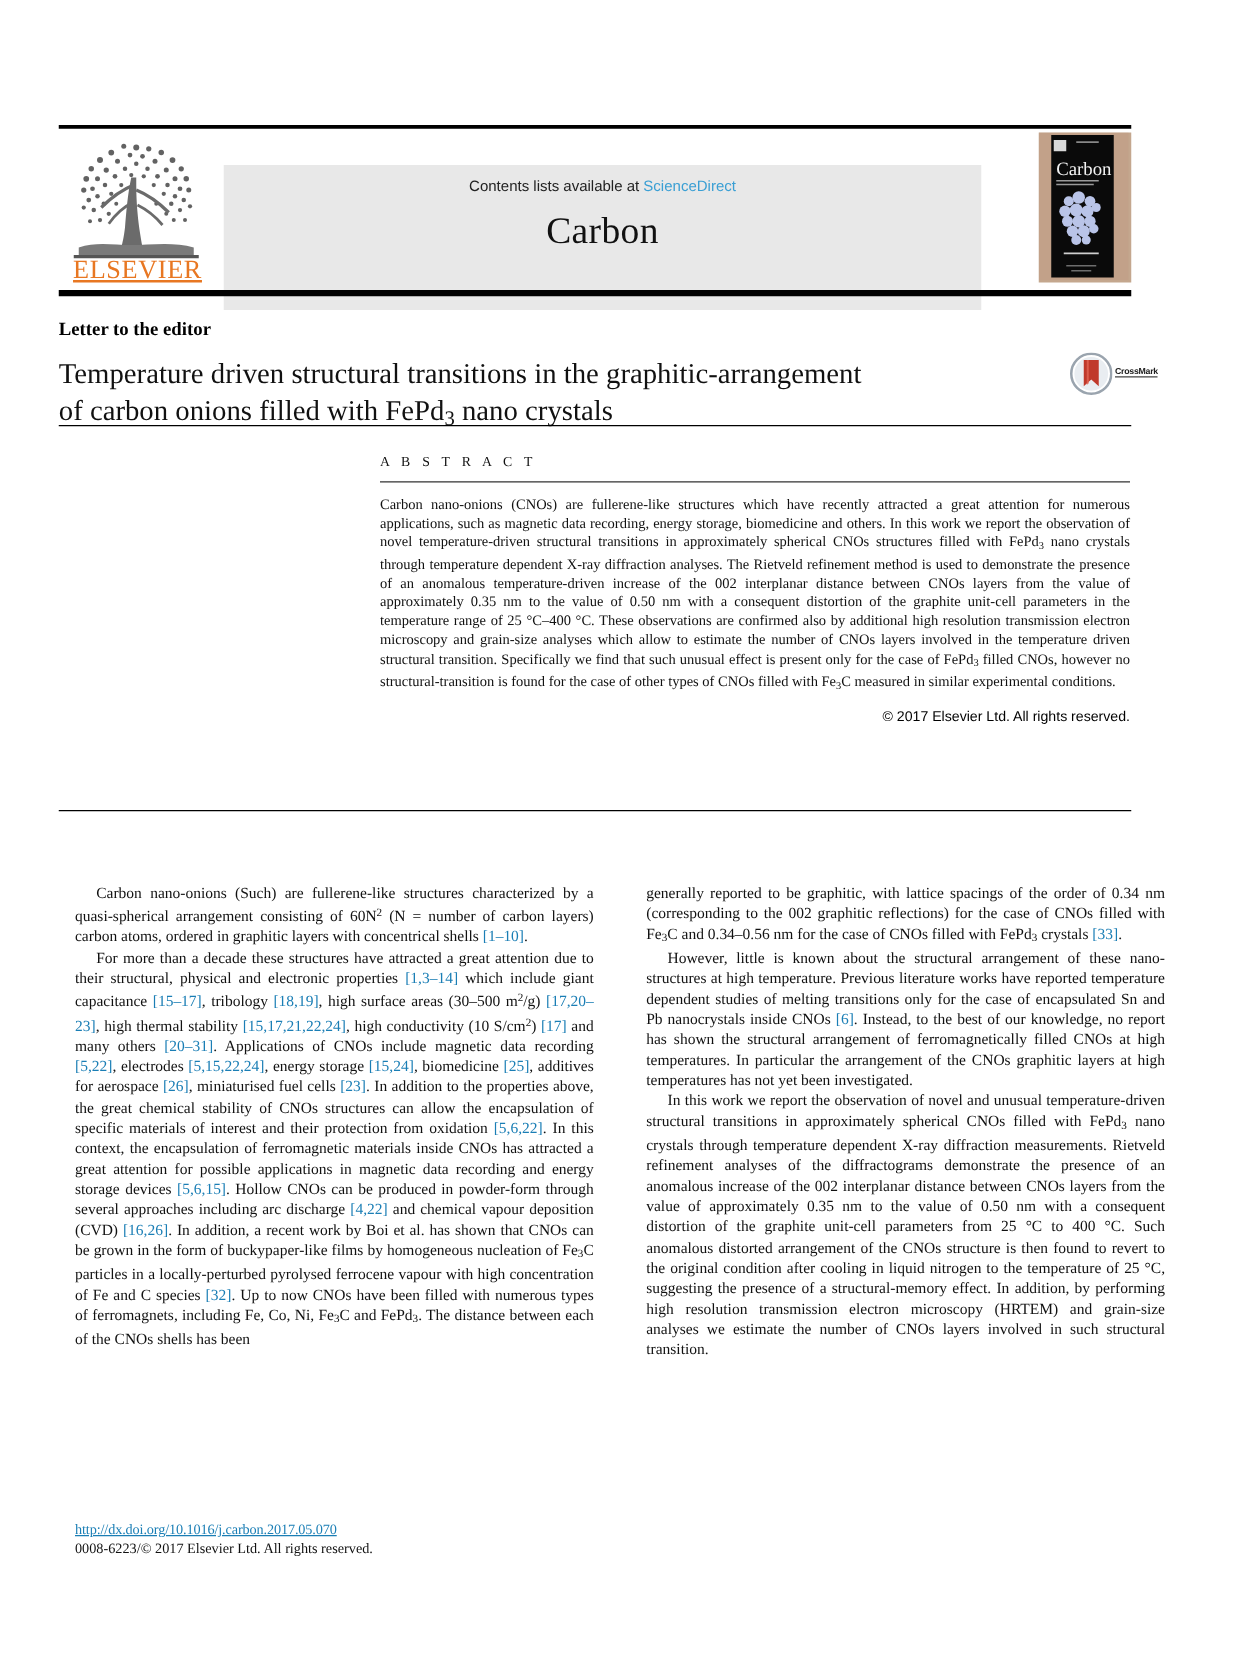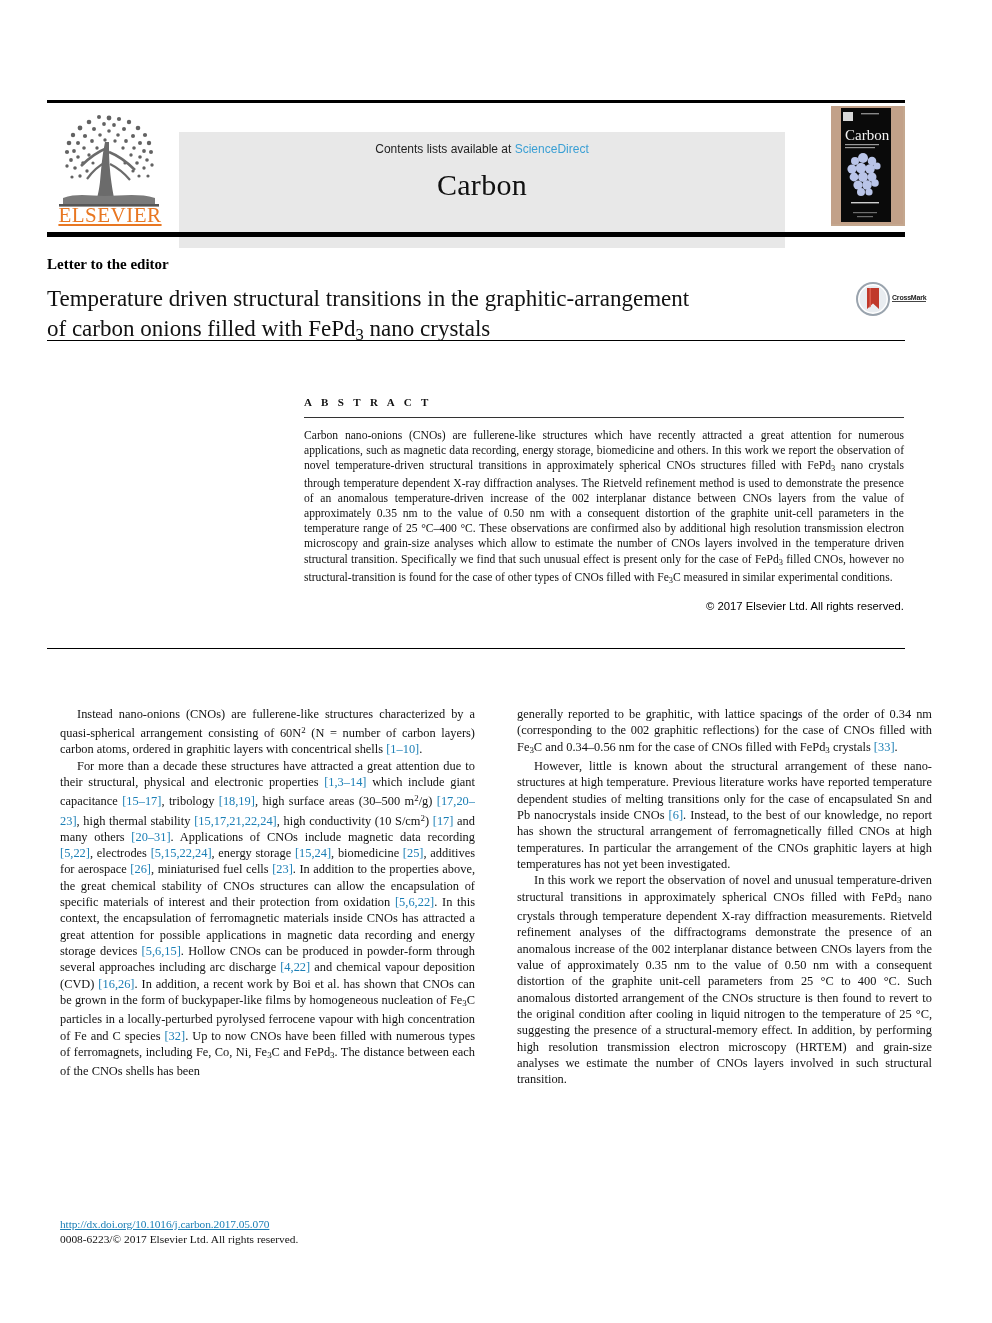--- a/index.html
+++ b/index.html
@@ -147,24 +147,23 @@
 
   
   .abstract-wrap {
     position: absolute;
     left: 304px; top: 364px;
     width: 600px;
   }
   .abstract-heading {
     font-family: "Liberation Serif", serif;
     font-size: 11px;
-    font-weight: bold;
+    font-weight: normal;
     letter-spacing: 3.4px;
     color: #111;
-    margin-top: 32px;
   }
   .abstract-rule {
     margin-top: 9px;
     width: 600px;
     height: 1px;
     background: #333;
   }
   .abstract-body {
     margin-top: 10px;
     font-size: 11.6px;
@@ -394,21 +393,21 @@
       <span>Carbon nano-onions (CNOs) are fullerene-like structures which have recently attracted a great attention for numerous applications, such as magnetic data recording, energy storage, biomedicine and others. In this work we report the observation of novel temperature-driven structural transitions in approximately spherical CNOs structures filled with FePd</span><sub>3</sub><span> nano crystals through temperature dependent X-ray diffraction analyses. The Rietveld refinement method is used to demonstrate the presence of an anomalous temperature-driven increase of the 002 interplanar distance between CNOs layers from the value of approximately 0.35 nm to the value of 0.50 nm with a consequent distortion of the graphite unit-cell parameters in the temperature range of 25 °C–400 °C. These observations are confirmed also by additional high resolution transmission electron microscopy and grain-size analyses which allow to estimate the number of CNOs layers involved in the temperature driven structural transition. Specifically we find that such unusual effect is present only for the case of FePd</span><sub>3</sub><span> filled CNOs, however no structural-transition is found for the case of other types of CNOs filled with Fe</span><sub>3</sub><span>C measured in similar experimental conditions.</span>
     </div>
     <div class="abstract-copy">© 2017 Elsevier Ltd. All rights reserved.</div>
   </div>
 
   <div class="abs-side-rule-bottom"></div>
 
   <div class="body-cols">
 
     <div class="col">
-      <p><span>Instead nano-onions (CNOs) are fullerene-like structures characterized by a quasi-spherical arrangement consisting of 60N</span><sup>2</sup><span> (N = number of carbon layers) carbon atoms, ordered in graphitic layers with concentrical shells </span><span class="ref">[1–10]</span><span>.</span></p>
+      <p><span>Carbon nano-onions (Such) are fullerene-like structures characterized by a quasi-spherical arrangement consisting of 60N</span><sup>2</sup><span> (N = number of carbon layers) carbon atoms, ordered in graphitic layers with concentrical shells </span><span class="ref">[1–10]</span><span>.</span></p>
 
       <p><span>For more than a decade these structures have attracted a great attention due to their structural, physical and electronic properties </span><span class="ref">[1,3–14]</span><span> which include giant capacitance </span><span class="ref">[15–17]</span><span>, tribology </span><span class="ref">[18,19]</span><span>, high surface areas (30–500 m</span><sup>2</sup><span>/g) </span><span class="ref">[17,20–23]</span><span>, high thermal stability </span><span class="ref">[15,17,21,22,24]</span><span>, high conductivity (10 S/cm</span><sup>2</sup><span>) </span><span class="ref">[17]</span><span> and many others </span><span class="ref">[20–31]</span><span>. Applications of CNOs include magnetic data recording </span><span class="ref">[5,22]</span><span>, electrodes </span><span class="ref">[5,15,22,24]</span><span>, energy storage </span><span class="ref">[15,24]</span><span>, biomedicine </span><span class="ref">[25]</span><span>, additives for aerospace </span><span class="ref">[26]</span><span>, miniaturised fuel cells </span><span class="ref">[23]</span><span>. In addition to the properties above, the great chemical stability of CNOs structures can allow the encapsulation of specific materials of interest and their protection from oxidation </span><span class="ref">[5,6,22]</span><span>. In this context, the encapsulation of ferromagnetic materials inside CNOs has attracted a great attention for possible applications in magnetic data recording and energy storage devices </span><span class="ref">[5,6,15]</span><span>. Hollow CNOs can be produced in powder-form through several approaches including arc discharge </span><span class="ref">[4,22]</span><span> and chemical vapour deposition (CVD) </span><span class="ref">[16,26]</span><span>. In addition, a recent work by Boi et al. has shown that CNOs can be grown in the form of buckypaper-like films by homogeneous nucleation of Fe</span><sub>3</sub><span>C particles in a locally-perturbed pyrolysed ferrocene vapour with high concentration of Fe and C species </span><span class="ref">[32]</span><span>. Up to now CNOs have been filled with numerous types of ferromagnets, including Fe, Co, Ni, Fe</span><sub>3</sub><span>C and FePd</span><sub>3</sub><span>. The distance between each of the CNOs shells has been</span></p>
     </div>
 
     <div class="col">
       <p class="noindent"><span>generally reported to be graphitic, with lattice spacings of the order of 0.34 nm (corresponding to the 002 graphitic reflections) for the case of CNOs filled with Fe</span><sub>3</sub><span>C and 0.34–0.56 nm for the case of CNOs filled with FePd</span><sub>3</sub><span> crystals </span><span class="ref">[33]</span><span>.</span></p>
 
       <p><span>However, little is known about the structural arrangement of these nano-structures at high temperature. Previous literature works have reported temperature dependent studies of melting transitions only for the case of encapsulated Sn and Pb nanocrystals inside CNOs </span><span class="ref">[6]</span><span>. Instead, to the best of our knowledge, no report has shown the structural arrangement of ferromagnetically filled CNOs at high temperatures. In particular the arrangement of the CNOs graphitic layers at high temperatures has not yet been investigated.</span></p>
 
       <p><span>In this work we report the observation of novel and unusual temperature-driven structural transitions in approximately spherical CNOs filled with FePd</span><sub>3</sub><span> nano crystals through temperature dependent X-ray diffraction measurements. Rietveld refinement analyses of the diffractograms demonstrate the presence of an anomalous increase of the 002 interplanar distance between CNOs layers from the value of approximately 0.35 nm to the value of 0.50 nm with a consequent distortion of the graphite unit-cell parameters from 25 °C to 400 °C. Such anomalous distorted arrangement of the CNOs structure is then found to revert to the original condition after cooling in liquid nitrogen to the temperature of 25 °C, suggesting the presence of a structural-memory effect. In addition, by performing high resolution transmission electron microscopy (HRTEM) and grain-size analyses we estimate the number of CNOs layers involved in such structural transition.</span></p>

